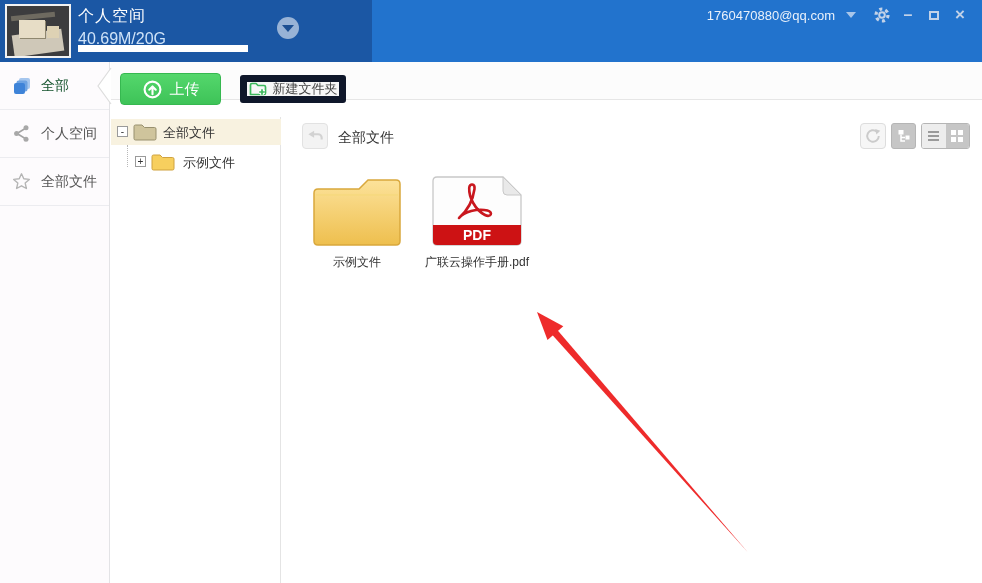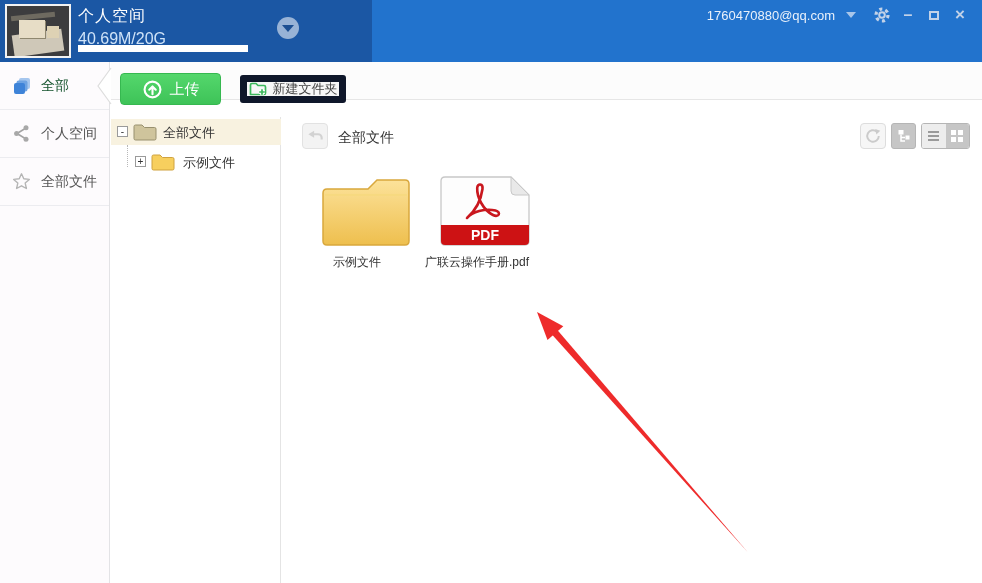--- a/index.html
+++ b/index.html
@@ -60,21 +60,21 @@
   .segmented { width:49px; height:26px; border:1px solid #b5b5b5; border-radius:3px; overflow:hidden; display:flex; }
   .seg { width:50%; height:100%; display:flex; align-items:center; justify-content:center; cursor:pointer; }
   .seg-list { background:#ededed; }
   .seg-grid { background:#c6c6c6; }
   .bars { display:flex; flex-direction:column; gap:2px; }
   .bars i { display:block; width:11px; height:2px; background:#9a9a9a; }
   .sq { display:grid; grid-template-columns:5px 5px; grid-gap:2px; }
   .sq i { display:block; width:5px; height:5px; background:#fff; }
 
   .file-item { position:absolute; width:110px; text-align:center; cursor:pointer; }
-  .file-item .ic { height:76px; display:flex; align-items:flex-end; justify-content:flex-end; }
+  .file-item .ic { height:76px; display:flex; align-items:flex-end; justify-content:center; }
   .file-label { margin:7px auto 0; width:106px; font-size:12px; color:#333; line-height:14px; word-break:break-all; }
 
   .arrow-layer { position:absolute; left:0; top:0; z-index:50; pointer-events:none; }
 </style>
 </head>
 <body>
 
 <div class="topbar">
   <div class="topbar-left">
     <div class="thumb">

